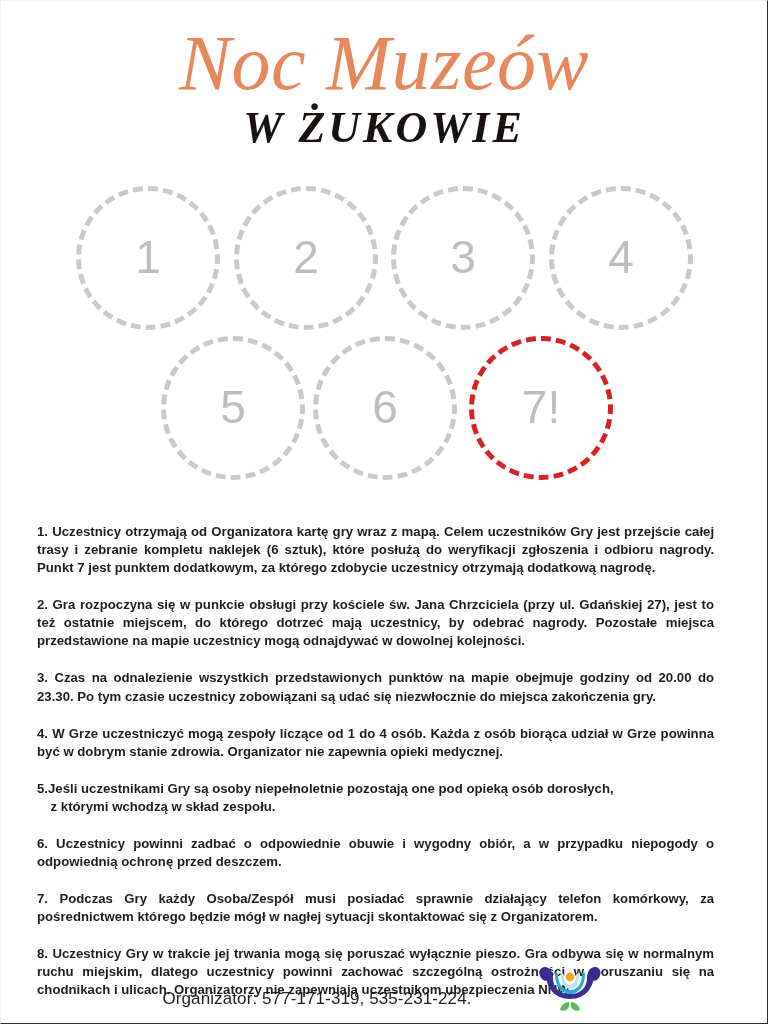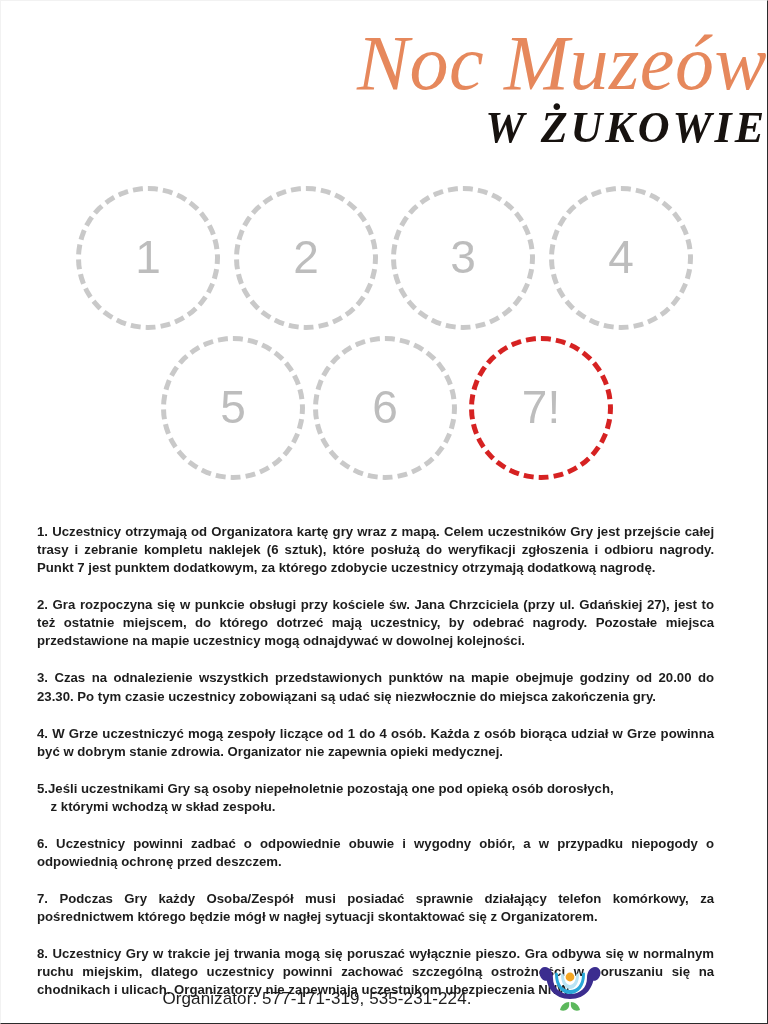--- a/index.html
+++ b/index.html
@@ -27,21 +27,21 @@
     border-top: 1px solid #f2f2f2;
     overflow: hidden;
   }
 
   
   .header {
     position: absolute;
     top: 0;
     left: 0;
     width: 766px;
-    text-align: right;
+    text-align: center;
   }
   .title-main {
     margin: 0;
     padding-top: 22px;
     font-family: "Liberation Serif", "DejaVu Serif", serif;
     font-style: italic;
     font-weight: 400;
     font-size: 78px;
     line-height: 1.02;
     letter-spacing: 0.5px;

